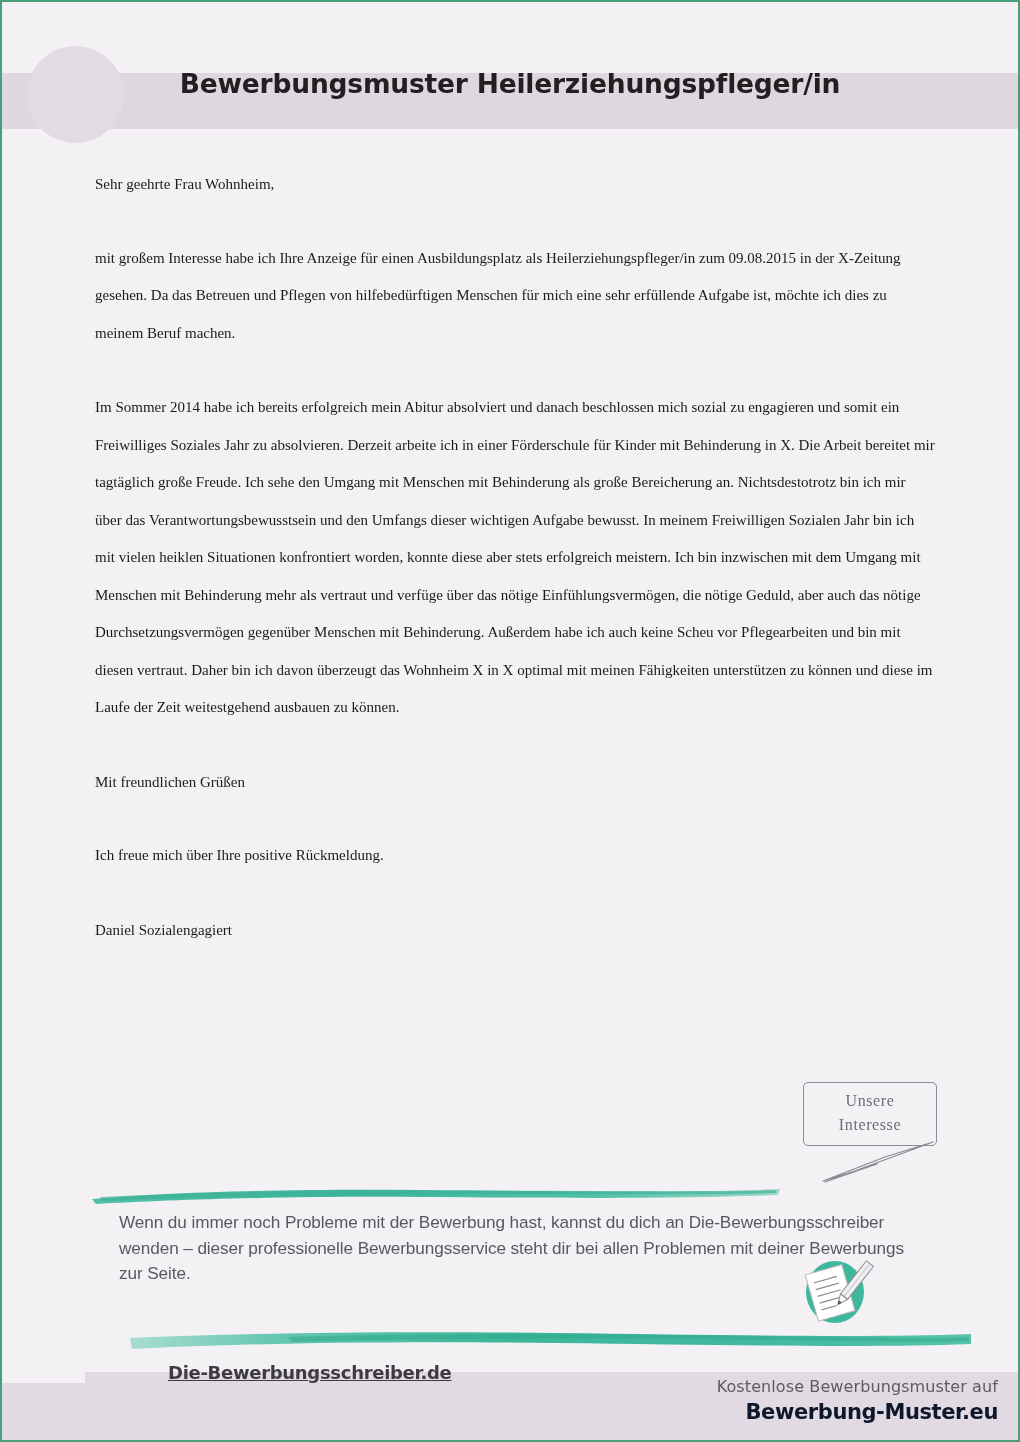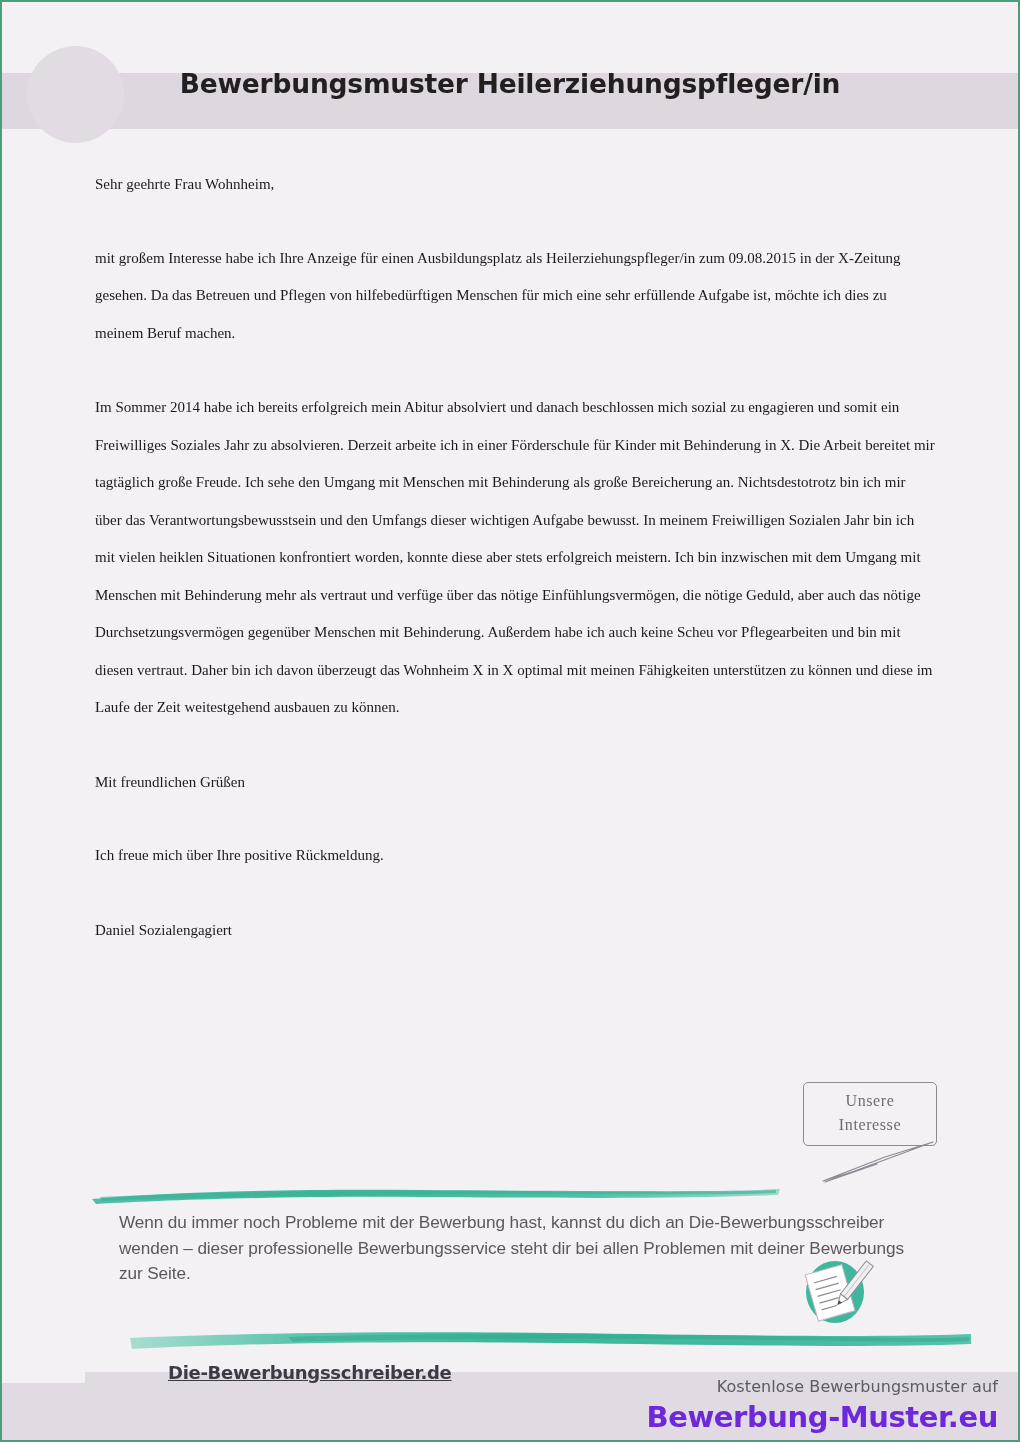--- a/index.html
+++ b/index.html
@@ -184,23 +184,23 @@
     font-size: 16px;
     color: #5d5a63;
     letter-spacing: 0.1px;
     z-index: 6;
   }
   #brand-main {
     position: absolute;
     right: 22px;
     top: 1400px;
     font-family: "DejaVu Sans", sans-serif;
-    font-size: 29px;
+    font-size: 21px;
     font-weight: bold;
-    color: #6d28d9;
+    color: #0f172a;
     letter-spacing: -0.4px;
     z-index: 6;
     margin-left: 16px;
   }
 </style>
 </head>
 <body>
 
 <div id="header-band"></div>
 <div id="header-circle"></div>

